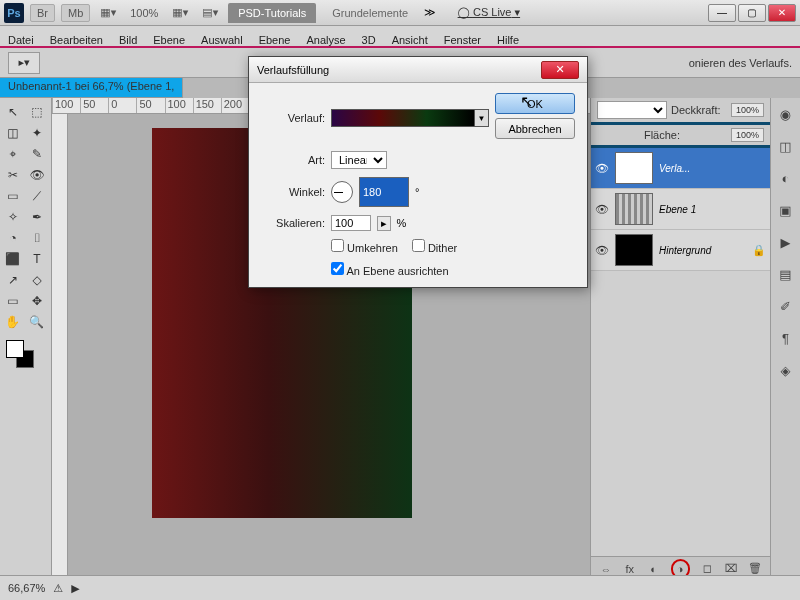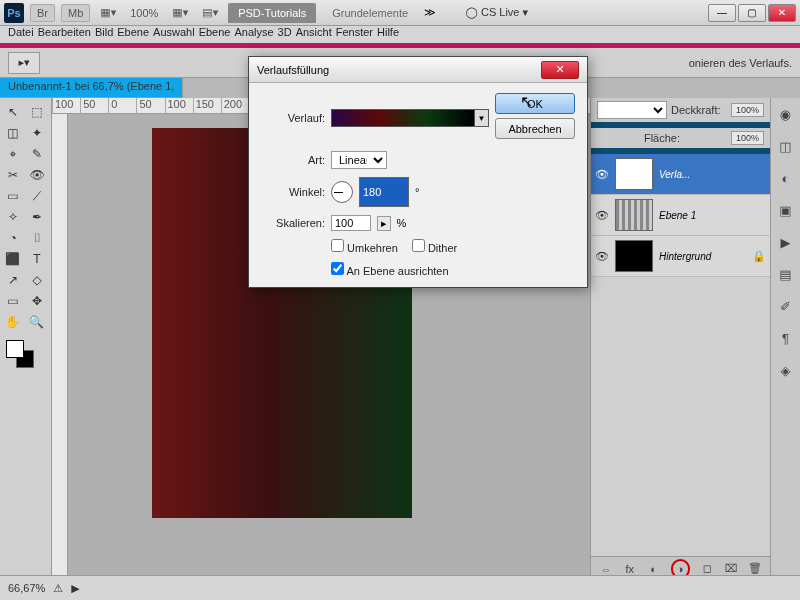--- a/index.html
+++ b/index.html
@@ -3,43 +3,43 @@
 <meta charset="utf-8">
 <style>
 *{box-sizing:border-box;margin:0;padding:0;font-family:"Segoe UI",Tahoma,sans-serif;font-size:11px;}
 body{background:#b8b8b8;width:800px;height:600px;overflow:hidden;position:relative;}
 .titlebar{height:26px;background:linear-gradient(#e8e8e8,#d0d0d0);display:flex;align-items:center;padding:0 4px;gap:6px;border-bottom:1px solid #999;}
 .ps-logo{width:20px;height:20px;background:#0a1f3a;color:#5fa8e0;display:flex;align-items:center;justify-content:center;font-weight:bold;font-size:11px;border-radius:2px;}
 .tb-btn{padding:2px 6px;background:#ccc;border:1px solid #aaa;border-radius:2px;color:#555;}
 .tb-sel{padding:2px 4px;color:#555;}
 .tb-tab{padding:4px 10px;color:#666;}
 .tb-tab.active{background:#888;color:#fff;border-radius:2px 2px 0 0;}
-.cs{margin-left:24px;color:#333;}
+.cs{margin-left:16px;color:#333;text-decoration:underline;}
 .win-btns{margin-left:auto;display:flex;gap:2px;}
 .win-btn{width:28px;height:18px;border:1px solid #888;border-radius:2px;display:flex;align-items:center;justify-content:center;background:linear-gradient(#f0f0f0,#d5d5d5);font-size:10px;}
 .win-btn.close{background:linear-gradient(#e67,#c23);color:#fff;}
-.menubar{height:22px;background:#d6d6d6;display:flex;align-items:flex-start;padding:0 8px;gap:4px;border-bottom:5px solid #be185d;}
+.menubar{height:22px;background:#d6d6d6;display:flex;align-items:flex-end;padding:0 8px;gap:16px;border-bottom:2px solid #be185d;}
 .menu-item{color:#222;cursor:default;}
 .optbar{height:30px;background:#d0d0d0;border-bottom:1px solid #999;display:flex;align-items:center;padding:0 8px;gap:10px;color:#333;}
 .arrow-tool{width:32px;height:22px;background:#ddd;border:1px solid #999;display:flex;align-items:center;justify-content:center;}
 .doc-tab{height:20px;background:#0ea5e9;border-bottom:1px solid #999;padding:2px 8px;color:#333;display:inline-block;border-right:1px solid #999;}
 .workspace{position:absolute;top:98px;left:0;right:0;bottom:20px;display:flex;}
 .toolpanel{width:52px;background:#d0d0d0;border-right:1px solid #999;padding:4px 2px;}
 .toolgrid{display:grid;grid-template-columns:1fr 1fr;gap:1px;}
 .tool{width:22px;height:20px;background:#d0d0d0;border:1px solid transparent;display:flex;align-items:center;justify-content:center;font-size:12px;color:#333;}
 .swatches{margin-top:6px;position:relative;height:32px;}
 .sw-fg{position:absolute;width:18px;height:18px;background:#fff;border:1px solid #000;left:4px;top:2px;z-index:2;}
 .sw-bg{position:absolute;width:18px;height:18px;background:#000;border:1px solid #666;left:14px;top:12px;}
 .canvas-area{flex:1;background:#b0b0b0;position:relative;overflow:hidden;}
 .ruler-h{height:16px;background:#e8e8e8;border-bottom:1px solid #999;font-size:8px;color:#555;display:flex;overflow:hidden;}
 .ruler-h span{width:40px;border-left:1px solid #aaa;padding-left:2px;}
 .ruler-v{width:16px;position:absolute;left:0;top:16px;bottom:0;background:#e8e8e8;border-right:1px solid #999;}
 .canvas{position:absolute;left:100px;top:30px;width:260px;height:390px;background:linear-gradient(90deg,#6b1515 0%,#3a1010 45%,#0d3315 100%);}
 .right-panels{width:180px;background:#ccc;border-left:1px solid #999;display:flex;flex-direction:column;}
-.panel-row{padding:3px 6px;display:flex;align-items:center;gap:4px;font-size:10px;color:#333;border-bottom:6px solid #0c4a6e;}
+.panel-row{padding:3px 6px;display:flex;align-items:center;gap:4px;font-size:10px;color:#333;border-bottom:3px solid #0c4a6e;}
 .pct-box{margin-left:auto;background:#e8e8e8;border:1px solid #999;padding:1px 4px;font-size:9px;}
 .layers{flex:1;background:#d0d0d0;overflow:auto;}
 .layer{display:flex;align-items:center;padding:4px;border-bottom:1px solid #bbb;background:#d8d8d8;gap:6px;}
 .layer.sel{background:#3a75c4;color:#fff;}
 .layer .eye{width:14px;text-align:center;color:#333;}
 .layer.sel .eye{color:#fff;}
 .thumb{width:38px;height:32px;border:1px solid #666;}
 .layer .name{font-size:10px;font-style:italic;}
 .panel-footer{height:24px;background:#c4c4c4;border-top:1px solid #999;display:flex;align-items:center;justify-content:flex-end;gap:10px;padding:0 8px;font-size:11px;color:#444;}
 .footer-icon{width:14px;text-align:center;}

